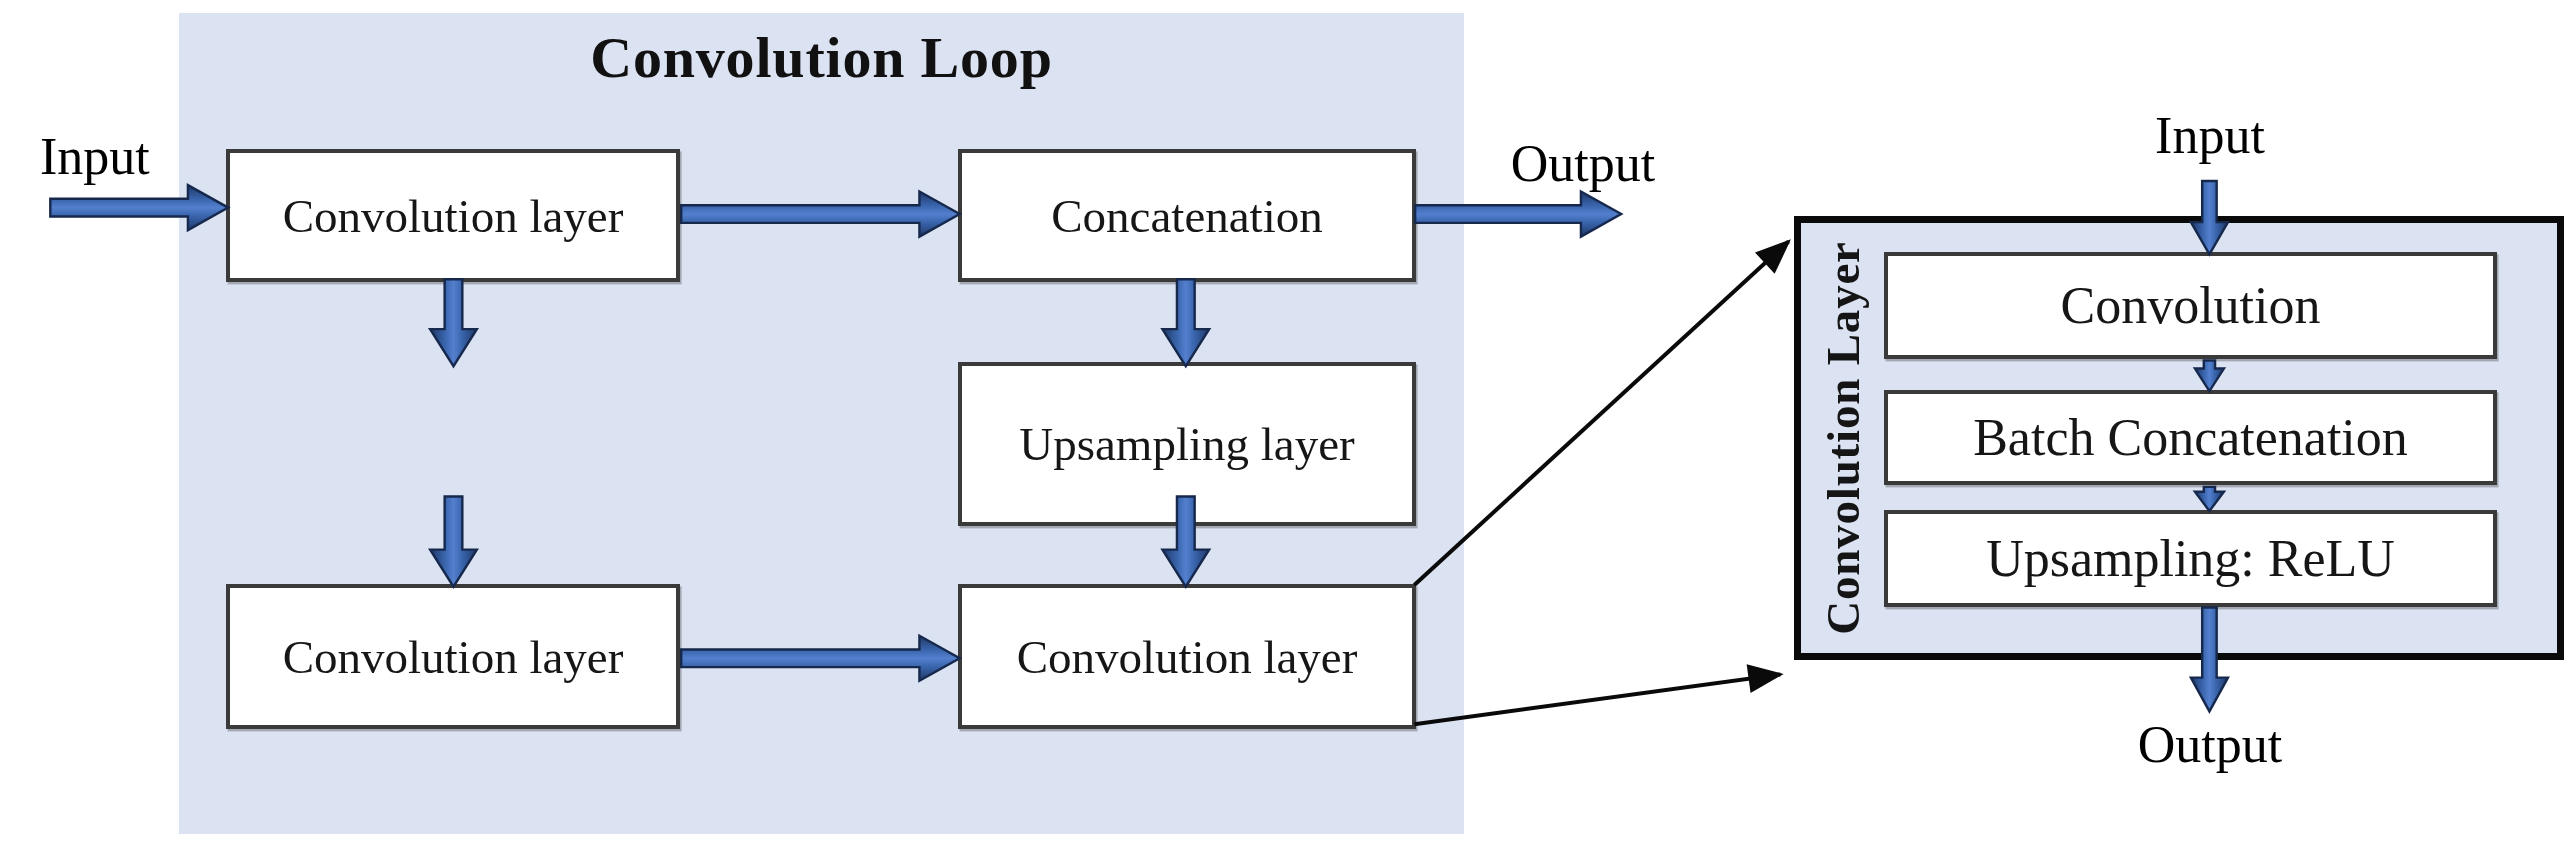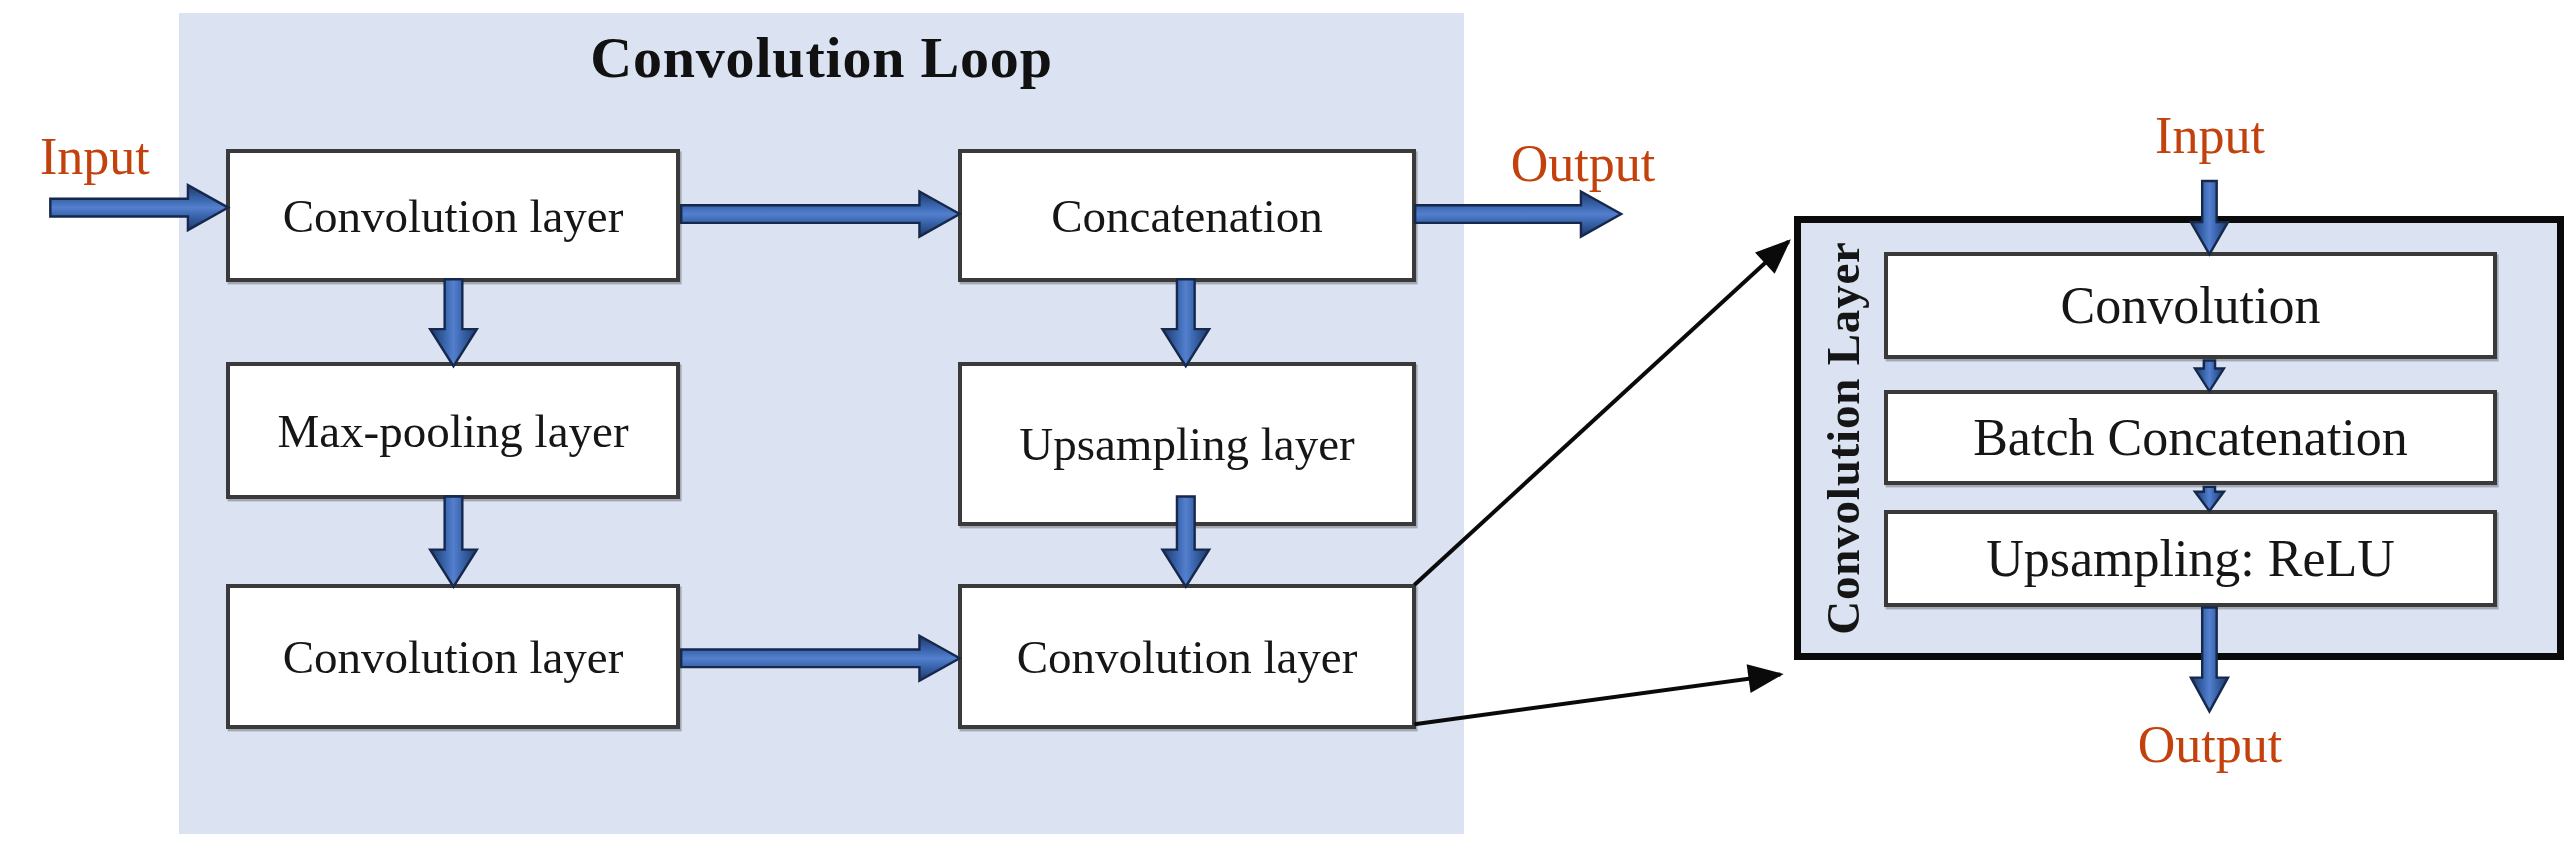--- a/index.html
+++ b/index.html
@@ -28,21 +28,21 @@
     font-size:47px;color:#161616;white-space:nowrap;
     box-shadow:1.6px 2.4px 0 rgba(60,60,60,.35);
   }
   .b-tl{left:226px;top:149px;width:454px;height:133px;}
   .b-tr{left:958px;top:149px;width:458px;height:133px;text-align:center;}
   .b-ml{left:226px;top:362px;width:454px;height:137px;}
   .b-mr{left:958px;top:362px;width:458px;height:164px;}
   .b-bl{left:226px;top:584px;width:454px;height:145px;}
   .b-br{left:958px;top:584px;width:458px;height:145px;}
   .io-label{
-    position:absolute;font-size:52px;color:#c2410c;white-space:nowrap;
+    position:absolute;font-size:52px;color:#000000;white-space:nowrap;
   }
   .lbl-input{left:6.4px;top:127px;width:177px;text-align:center;}
   .lbl-output{left:1472px;top:134px;width:222px;text-align:center;}
   .detail{
     position:absolute;box-sizing:border-box;
     left:1794px;top:216px;width:770px;height:444px;
     background:#dbe2f2;border:7.2px solid #0a0a0a;
   }
   .detail-side{
     position:absolute;left:1802px;top:225px;width:81px;height:425px;
@@ -75,21 +75,20 @@
 <div class="stage">
 
   <div class="panel"></div>
   <div class="panel-title">Convolution Loop</div>
 
   <div class="io-label lbl-input">Input</div>
   <div class="io-label lbl-output">Output</div>
 
   <div class="nbox b-tl">Convolution layer</div>
   <div class="nbox b-tr">Concatenation</div>
-  <div class="nbox b-ml">Max-pooling layer</div>
   <div class="nbox b-mr">Upsampling layer</div>
   <div class="nbox b-bl">Convolution layer</div>
   <div class="nbox b-br">Convolution layer</div>
 
   <div class="detail"></div>
   <div class="detail-side">
     <span>Convolution Layer</span>
   </div>
   <div class="step s-conv">Convolution</div>
   <div class="step s-bn">Batch Concatenation</div>

